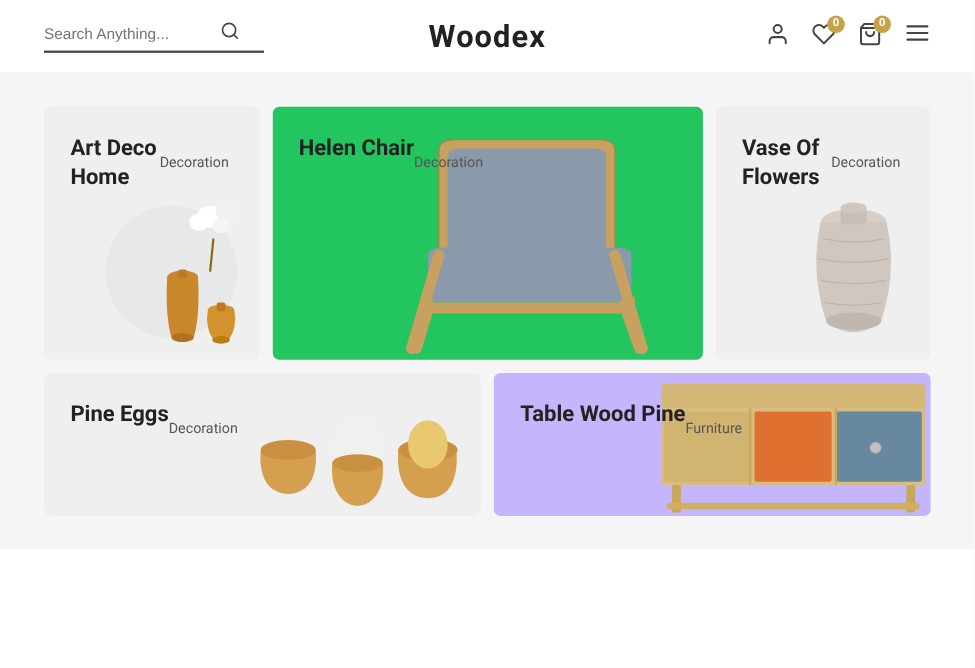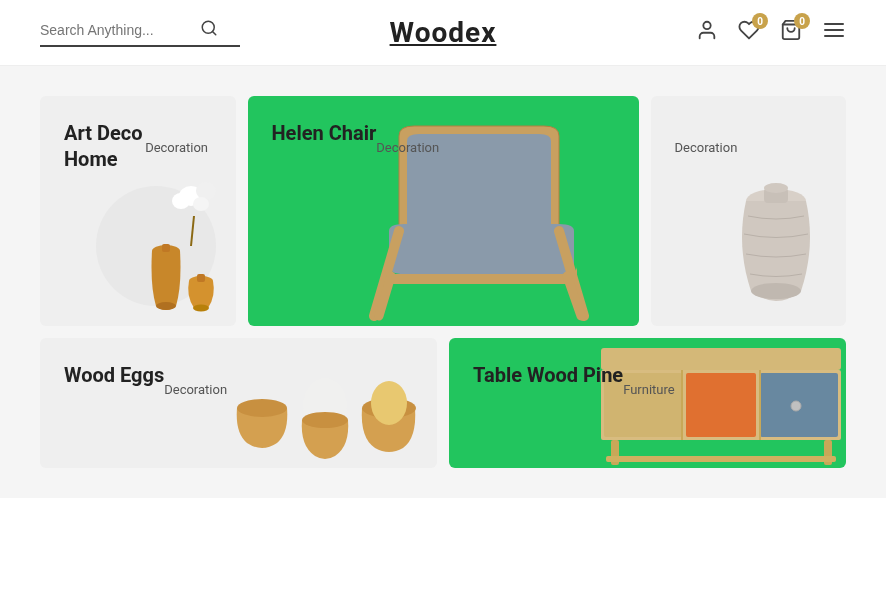--- a/index.html
+++ b/index.html
@@ -42,21 +42,20 @@
       font-size: 16px;
     }
     .logo {
       font-size: 28px;
       font-weight: 700;
       letter-spacing: 1px;
       color: #222;
       position: absolute;
       left: 50%;
       transform: translateX(-50%);
-      text-decoration: underline;
     }
     .header-right {
       display: flex;
       align-items: center;
       gap: 20px;
     }
     .header-icon {
       position: relative;
       cursor: pointer;
       font-size: 20px;
@@ -155,21 +154,21 @@
       background: #efefef;
     }
 
     
     .card-woodeggs {
       background: #efefef;
     }
 
     
     .card-table {
-      background: #22c55e;
+      background: #c4b5fd;
     }
 
     
     svg.product-svg {
       position: absolute;
       right: 0;
       bottom: 0;
     }
   </style>
 </head>
@@ -267,20 +266,21 @@
 
         <path d="M240,125 L265,210" stroke="#c8a060" stroke-width="10" stroke-linecap="round"></path>
 
         <path d="M72,170 L60,210" stroke="#c8a060" stroke-width="9" stroke-linecap="round"></path>
 
         <path d="M248,170 L262,210" stroke="#c8a060" stroke-width="9" stroke-linecap="round"></path>
       </svg>
     </div>
 
     <div class="card card-vase">
+      <span class="card-title">Vase Of Flowers</span>
       <span class="card-subtitle">Decoration</span>
 
       <svg class="product-svg" width="140" height="200" viewBox="0 0 140 200">
 
         <ellipse cx="70" cy="75" rx="30" ry="12" fill="#d8d0c8"></ellipse>
         <path d="M40,75 Q30,120 45,165 Q70,185 95,165 Q110,120 100,75 Z" fill="#d0c8c0"></path>
 
         <path d="M42,90 Q70,96 98,90" stroke="#b8b0a8" stroke-width="1" fill="none"></path>
         <path d="M38,108 Q70,115 102,108" stroke="#b8b0a8" stroke-width="1" fill="none"></path>
         <path d="M40,128 Q70,134 100,128" stroke="#b8b0a8" stroke-width="1" fill="none"></path>
@@ -289,21 +289,21 @@
 
         <rect x="58" y="62" width="24" height="15" rx="4" fill="#c8c0b8"></rect>
         <ellipse cx="70" cy="62" rx="12" ry="5" fill="#d0c8c0"></ellipse>
       </svg>
     </div>
   </div>
 
   <div class="grid-bottom">
 
     <div class="card card-bottom card-woodeggs">
-      <span class="card-title">Wood Eggs</span>
+      <span class="card-title">Pine Eggs</span>
       <span class="card-subtitle">Decoration</span>
 
       <svg class="product-svg" width="220" height="130" viewBox="0 0 220 130">
 
         <path d="M20,70 Q18,95 30,105 Q45,115 60,105 Q72,95 70,70 Z" fill="#d4a050"></path>
         <ellipse cx="45" cy="70" rx="25" ry="9" fill="#c89040"></ellipse>
 
         <ellipse cx="108" cy="68" rx="22" ry="28" fill="#f0f0ef"></ellipse>
 
         <path d="M85,82 Q83,108 98,118 Q108,124 118,118 Q133,108 131,82 Z" fill="#d4a050"></path>

